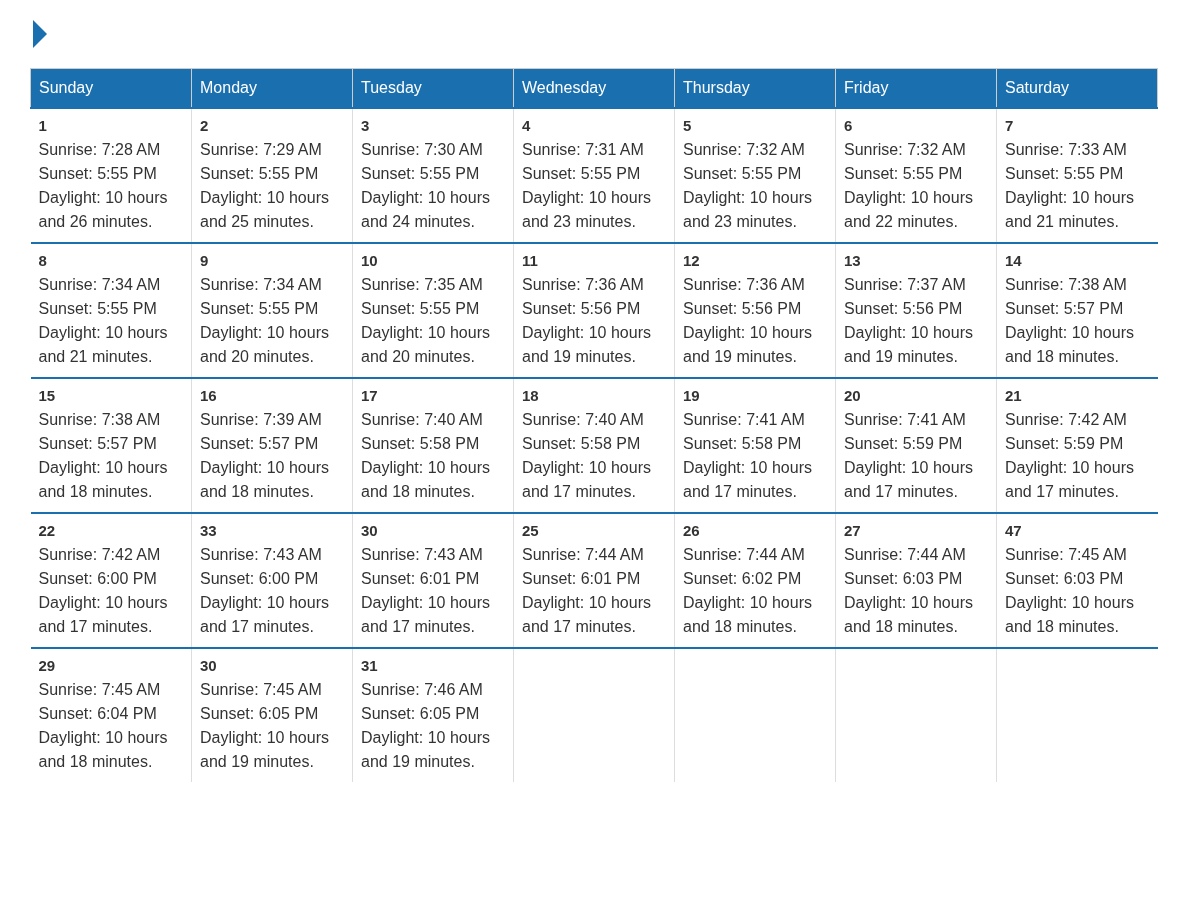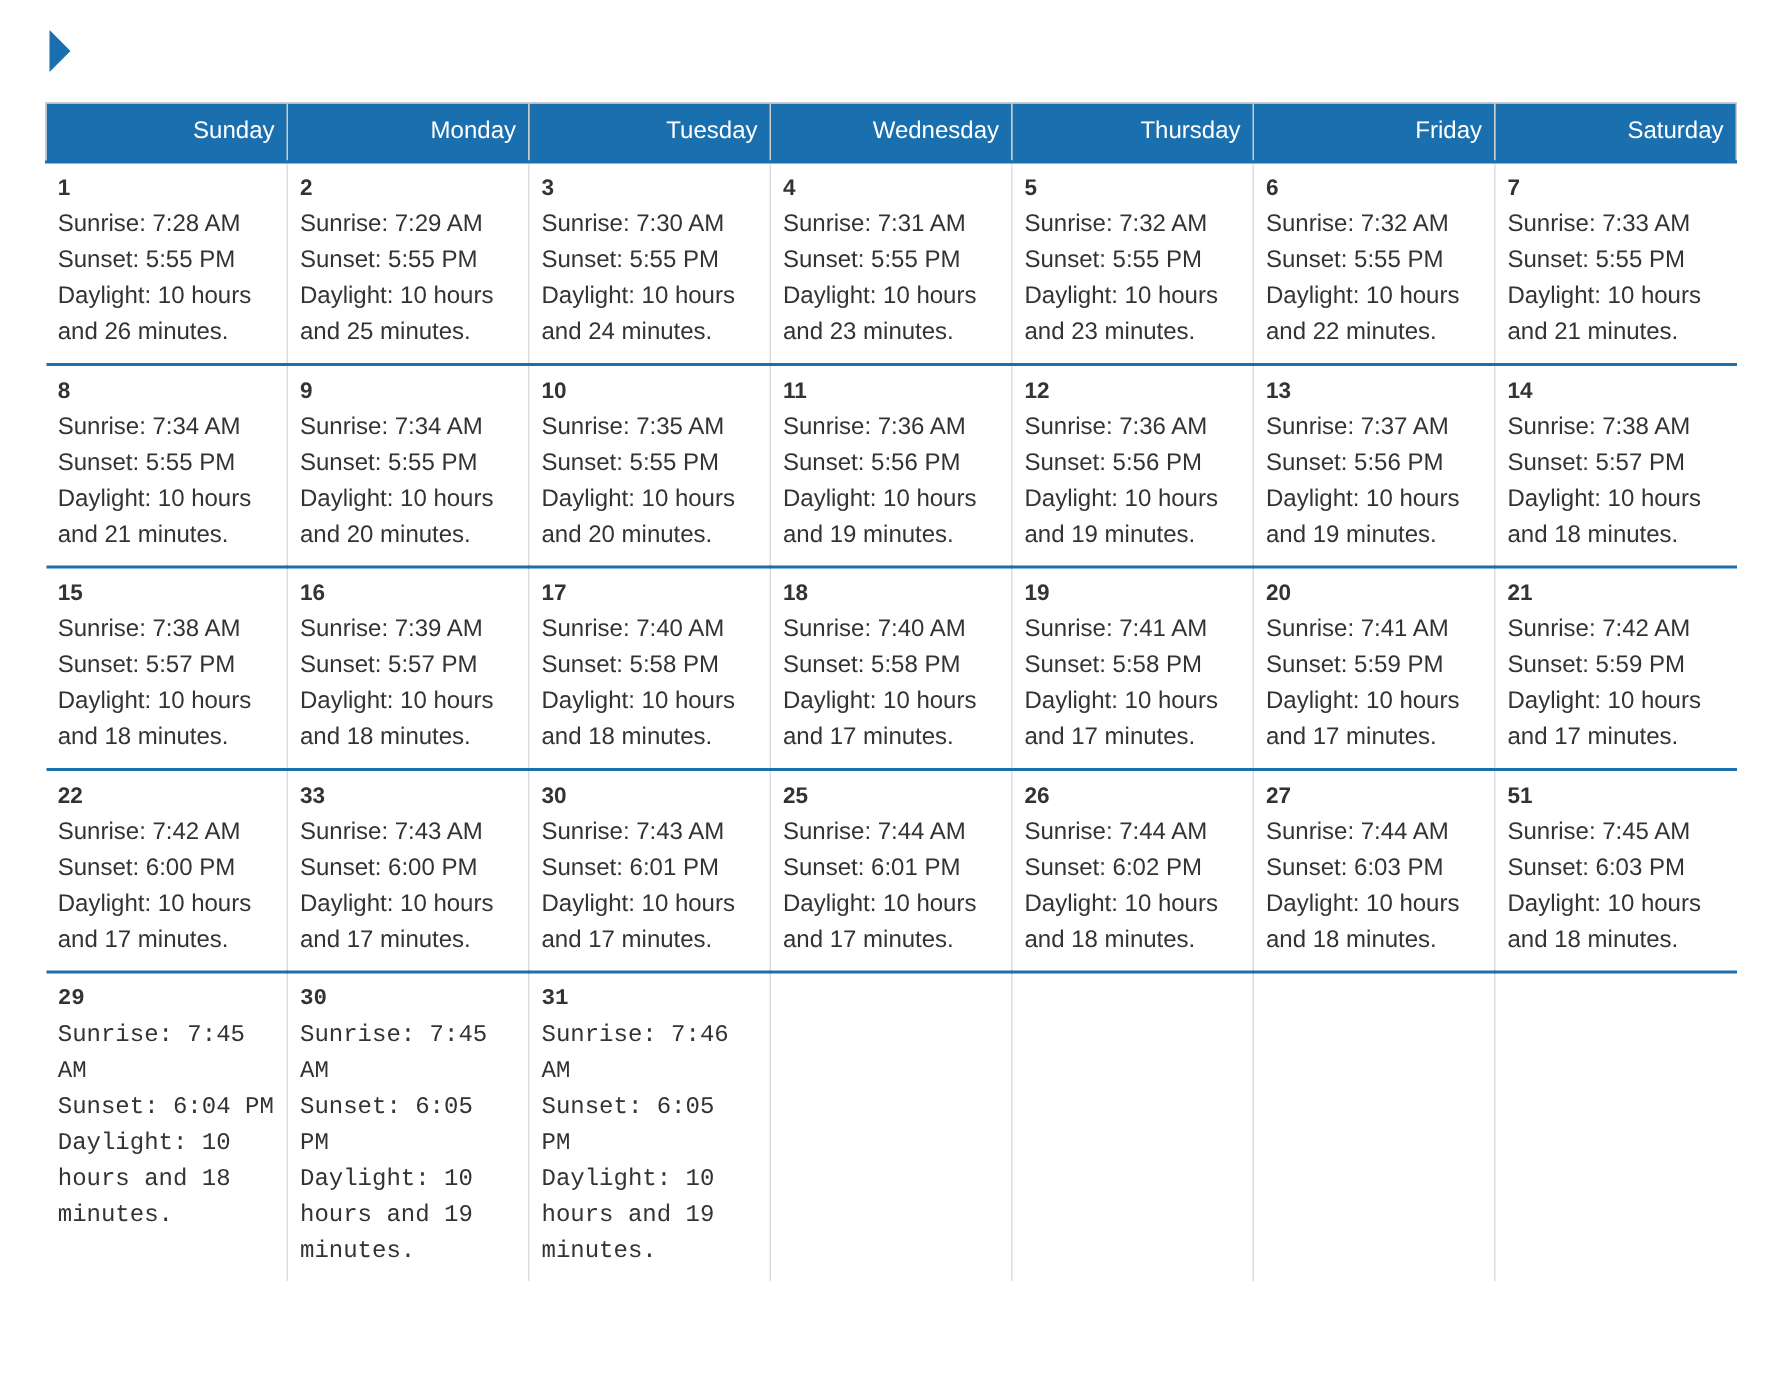--- a/index.html
+++ b/index.html
@@ -63,21 +63,21 @@
       table-layout: fixed;
     }
     thead tr {
       background-color: #1a6faf;
       color: #fff;
     }
     thead th {
       padding: 10px 8px;
       font-size: 16px;
       font-weight: normal;
-      text-align: right;
+      text-align: left;
       border: 1px solid #ccc;
     }
     tbody tr {
       border-top: 2px solid #1a6faf;
     }
     tbody td {
       vertical-align: top;
       padding: 8px 8px;
       font-size: 13px;
       color: #333;
@@ -93,21 +93,20 @@
     }
     .day-info {
       font-size: 16px;
       line-height: 1.5;
     }
     tbody td:last-child {
       border-right: none;
     }
     tbody tr:last-child td {
       border-bottom: none;
-      font-family: Liberation Mono, monospace;
     }
   </style>
 </head>
 <body>
 
 <div class="header">
   <div class="logo">
     <div class="logo-text">
       <span class="logo-general"></span>
       <div class="logo-arrow"></div>
@@ -187,21 +186,21 @@
         <td><span class="day-num">33</span>
 <span class="day-info">Sunrise: 7:43 AM<br>Sunset: 6:00 PM<br>Daylight: 10 hours and 17 minutes.</span></td>
         <td><span class="day-num">30</span>
 <span class="day-info">Sunrise: 7:43 AM<br>Sunset: 6:01 PM<br>Daylight: 10 hours and 17 minutes.</span></td>
         <td><span class="day-num">25</span>
 <span class="day-info">Sunrise: 7:44 AM<br>Sunset: 6:01 PM<br>Daylight: 10 hours and 17 minutes.</span></td>
         <td><span class="day-num">26</span>
 <span class="day-info">Sunrise: 7:44 AM<br>Sunset: 6:02 PM<br>Daylight: 10 hours and 18 minutes.</span></td>
         <td><span class="day-num">27</span>
 <span class="day-info">Sunrise: 7:44 AM<br>Sunset: 6:03 PM<br>Daylight: 10 hours and 18 minutes.</span></td>
-        <td><span class="day-num">51</span>
+        <td><span class="day-num">47</span>
 <span class="day-info">Sunrise: 7:45 AM<br>Sunset: 6:03 PM<br>Daylight: 10 hours and 18 minutes.</span></td>
       </tr>
       <tr>
         <td><span class="day-num">29</span>
 <span class="day-info">Sunrise: 7:45 AM<br>Sunset: 6:04 PM<br>Daylight: 10 hours and 18 minutes.</span></td>
         <td><span class="day-num">30</span>
 <span class="day-info">Sunrise: 7:45 AM<br>Sunset: 6:05 PM<br>Daylight: 10 hours and 19 minutes.</span></td>
         <td><span class="day-num">31</span>
 <span class="day-info">Sunrise: 7:46 AM<br>Sunset: 6:05 PM<br>Daylight: 10 hours and 19 minutes.</span></td>
         <td></td>

